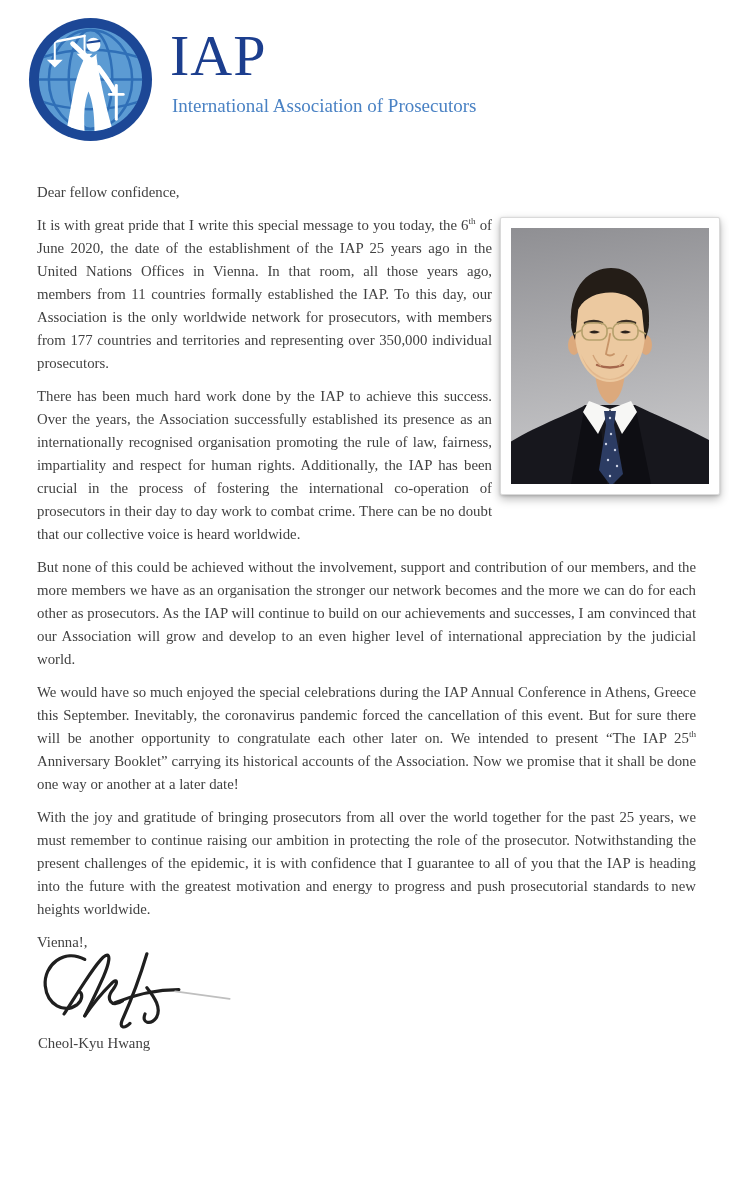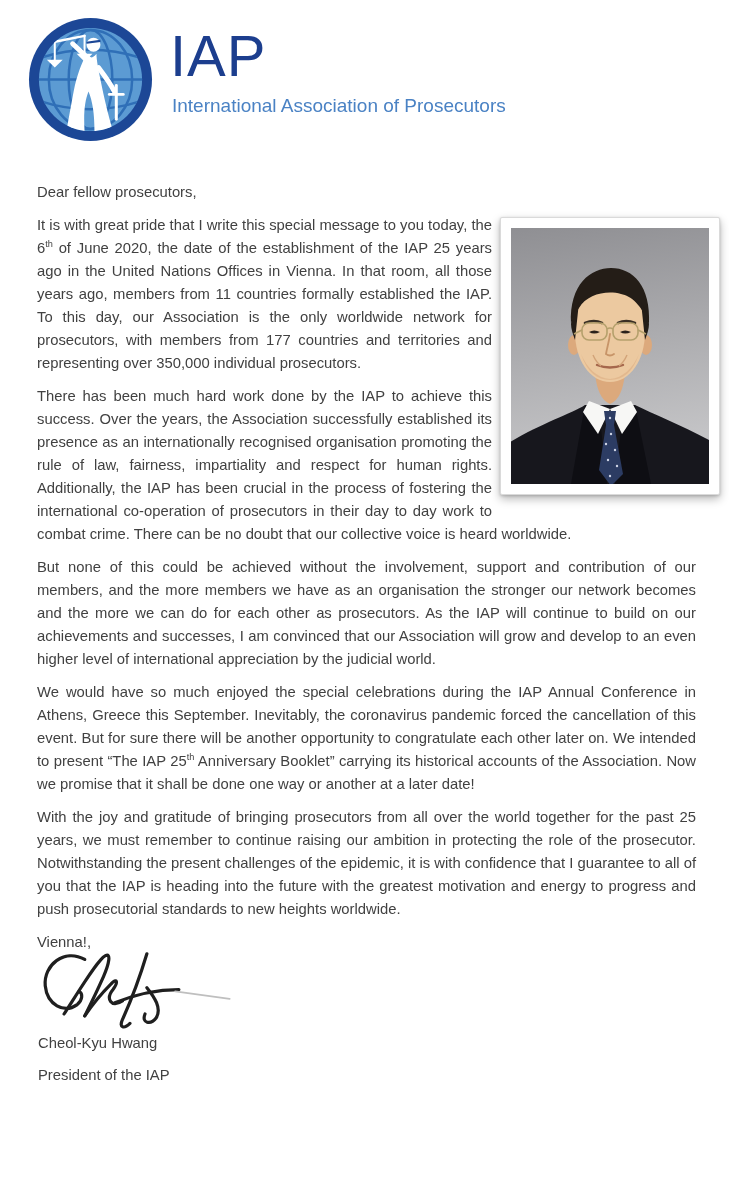--- a/index.html
+++ b/index.html
@@ -2,21 +2,21 @@
 <html><head>
 <meta charset="utf-8">
 <style>
   html,body{margin:0;padding:0;background:#ffffff;}
   .page{
     position:relative;
     width:729px;height:1200px;
     margin:0 auto;
     background:#ffffff;
     overflow:hidden;
-    font-family:Liberation Sans, sans-serif;
+    font-family:Liberation Serif, serif;
     color:#404040;
   }
   
   .logo{position:absolute;left:27px;top:16px;width:127px;height:127px;}
   .brand{position:absolute;left:170px;top:26px;}
   .brand-abbr{
     margin:0;font-size:58px;line-height:60px;font-weight:400;
     letter-spacing:1px;color:#1c3e8e;
   }
   .brand-name{
@@ -88,21 +88,21 @@
     </svg>
   </div>
 
   <div class="brand">
     <h1 class="brand-abbr">IAP</h1>
     <p class="brand-name">International Association of Prosecutors</p>
   </div>
 
   <div class="letter">
 
-    <p>Dear fellow prosecutors,</p>
+    <p>Dear fellow confidence,</p>
 
     <p>
       <span class="photo-frame" title="Portrait photo of Cheol-Kyu Hwang, man in dark suit, white shirt and navy dotted tie, wearing glasses, grey studio background">
         <svg viewBox="0 0 198 256" aria-hidden="true">
           <defs>
             <linearGradient id="bgGrad" x1="0" y1="0" x2="0.12" y2="1">
               <stop offset="0" stop-color="#8f8f93"></stop>
               <stop offset="1" stop-color="#c9c9cb"></stop>
             </linearGradient>
             <clipPath id="clipPhoto">
@@ -180,15 +180,14 @@
         <path d="M30,68 C48,40 66,10 74,6 C80,3 78,14 72,28 C64,46 56,62 52,70"></path>
         <path d="M52,70 C60,58 72,44 80,36 C86,29 88,34 82,42 C74,52 80,62 92,54"></path>
         <path d="M118,4 C112,24 102,52 92,74 C88,83 94,84 100,78"></path>
         <path d="M84,56 C108,46 134,42 152,42"></path>
         <path d="M118,40 C126,50 134,62 128,72 C122,80 112,78 116,68"></path>
       </g>
       <path d="M148,44 L206,52" stroke="#bfbfbf" stroke-width="1.8" fill="none" stroke-linecap="round"></path>
     </svg>
 
     <p class="sig-name">Cheol-Kyu Hwang</p>
-    <p class="sig-title">President of the IAP</p>
   </div>
 </div>
 
 </body></html>

